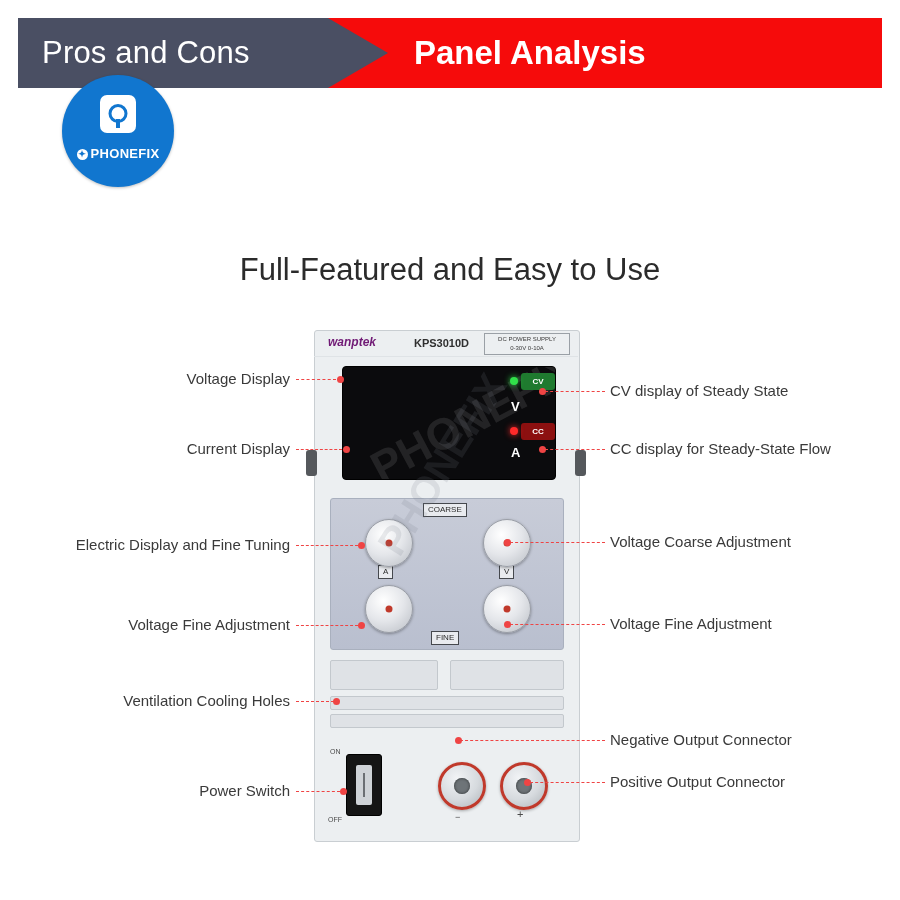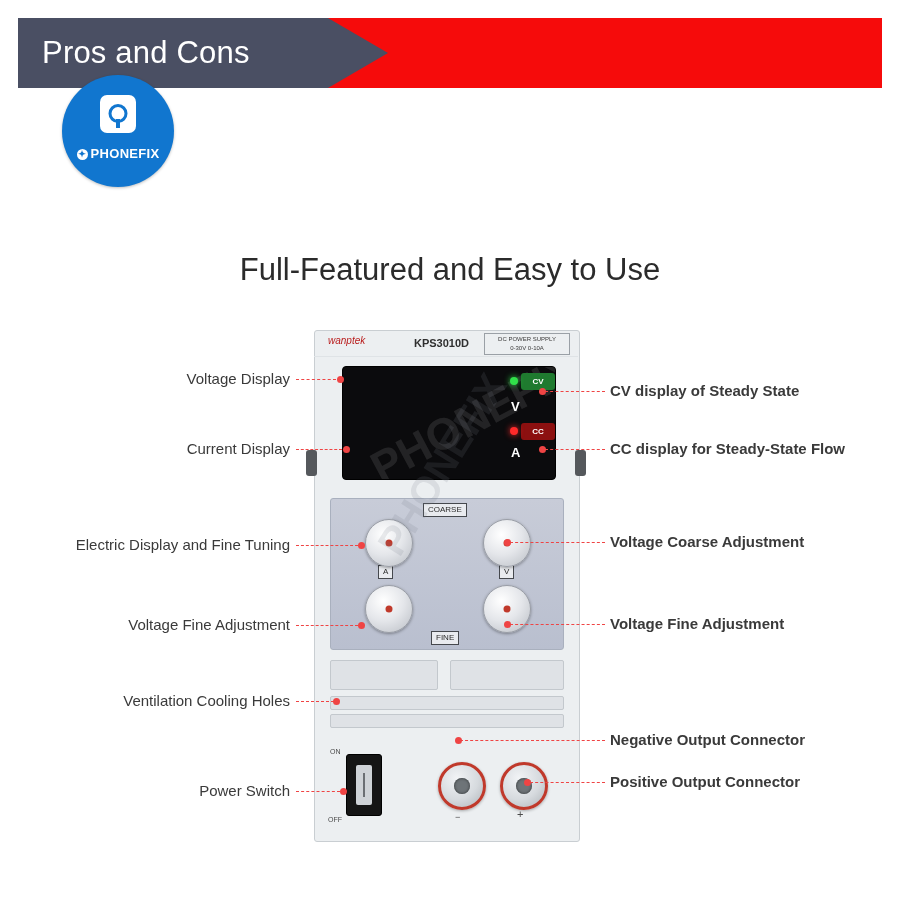--- a/index.html
+++ b/index.html
@@ -171,24 +171,24 @@
     position: absolute;
     left: 0; top: 0;
     width: 264px;
     height: 26px;
     border-bottom: 1px solid #dfe3e6;
   }
   .brand {
     position: absolute;
     left: 14px;
     top: 5px;
-    color: #b91c1c;
-    font-size: 10px;
+    color: #701a75;
+    font-size: 12px;
     font-style: italic;
-    font-weight: normal;
+    font-weight: bold;
   }
   .model {
     position: absolute;
     left: 100px;
     top: 7px;
     color: #2f2f2f;
     font-size: 11px;
     font-weight: bold;
   }
   .spec-box {
@@ -419,21 +419,21 @@
     pointer-events: none;
   }
 
   
   .callout {
     position: absolute;
     font-size: 15px;
     color: #3a3a3a;
     white-space: nowrap;
   }
-  .callout.right { text-align: center; font-weight: bold; }
+  .callout.right { text-align: center; }
   .callout.left { text-align: right; }
 
   .leader {
     position: absolute;
     height: 0;
     border-top: 1px dashed #ef4444;
   }
   .dot {
     position: absolute;
     width: 7px;
@@ -442,20 +442,21 @@
     background: #ef4444;
   }
 </style>
 </head>
 <body>
 
 <div class="header">
   <div class="header-red"></div>
   <div class="header-dark"></div>
   <div class="header-left-label">Pros and Cons</div>
+  <div class="header-right-label">Panel Analysis</div>
 </div>
 
 <div class="logo">
   <div class="logo-glyph"></div>
   <div class="logo-text">
     <span class="logo-dot">✦</span><span>PHONEFIX</span>
   </div>
 </div>
 
 <div class="main-title">Full-Featured and Easy to Use</div>

